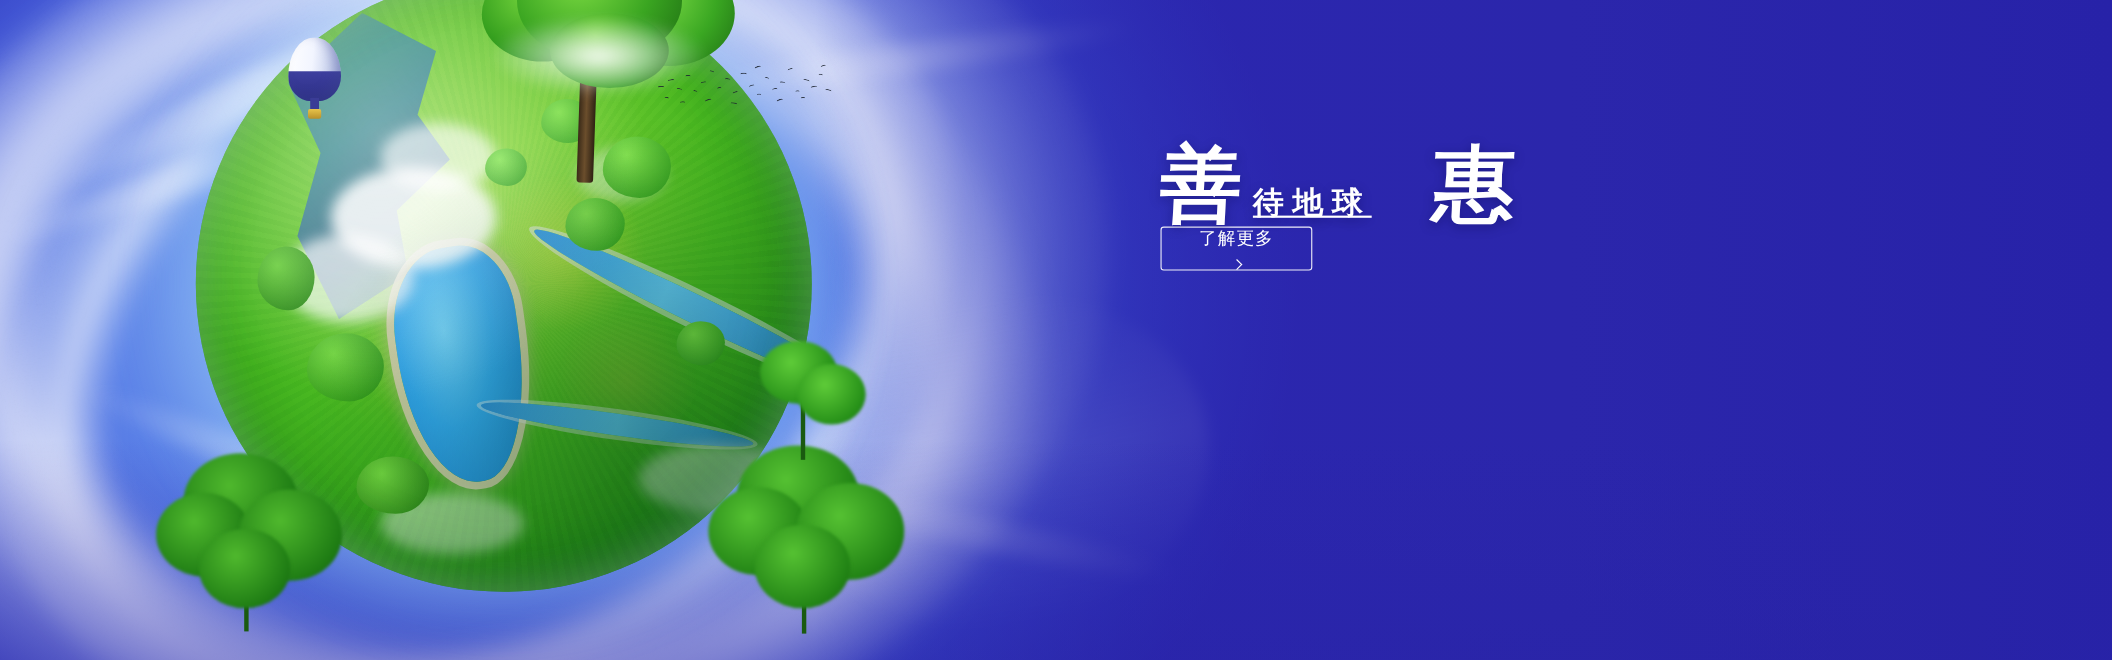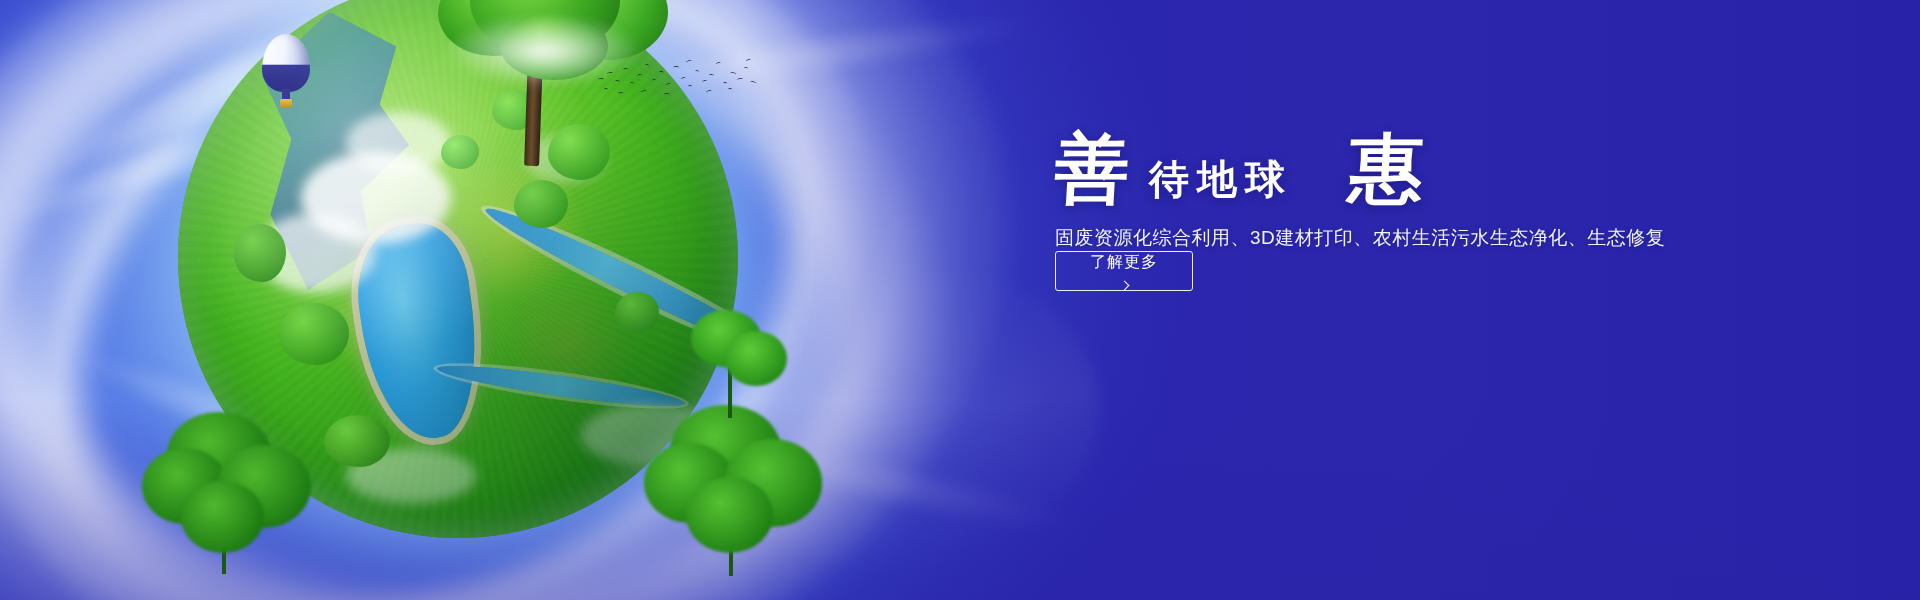--- a/index.html
+++ b/index.html
@@ -253,25 +253,26 @@
   }
   .hl-big {
     font-family:"Liberation Serif", serif;
     font-size:74px;
     font-weight:700;
     letter-spacing:0;
     transform:skewX(-3deg);
   }
   .hl-small {
     font-family:"Liberation Serif", serif;
-    font-size:40px;
+    font-size:28px;
     font-weight:700;
     letter-spacing:8px;
-    margin-left:20px;
+    margin-left:10px;
     padding-bottom:6px;
+    text-decoration:underline;
   }
   .hl-gap { display:inline-block; width:56px; }
 
   .subtitle {
     margin-top:22px;
     font-size:26px;
     letter-spacing:7px;
     color:#ffffff;
     white-space:nowrap;
     text-shadow:0 1px 6px rgba(10,10,70,.30);
@@ -425,21 +426,20 @@
   <div class="content">
 
     <div class="headline">
       <span class="hl-big">善</span>
       <span class="hl-small">待地球</span>
       <span class="hl-gap"></span>
       <span class="hl-big">惠</span>
     </div>
 
 
-    <div class="desc">固废资源化综合利用、3D建材打印、农村生活污水生态净化、生态修复</div>
 
     <div class="cta">
       <span>了解更多</span>
       <span class="chev"></span>
     </div>
 
   </div>
 </div>
 
 </body></html>

